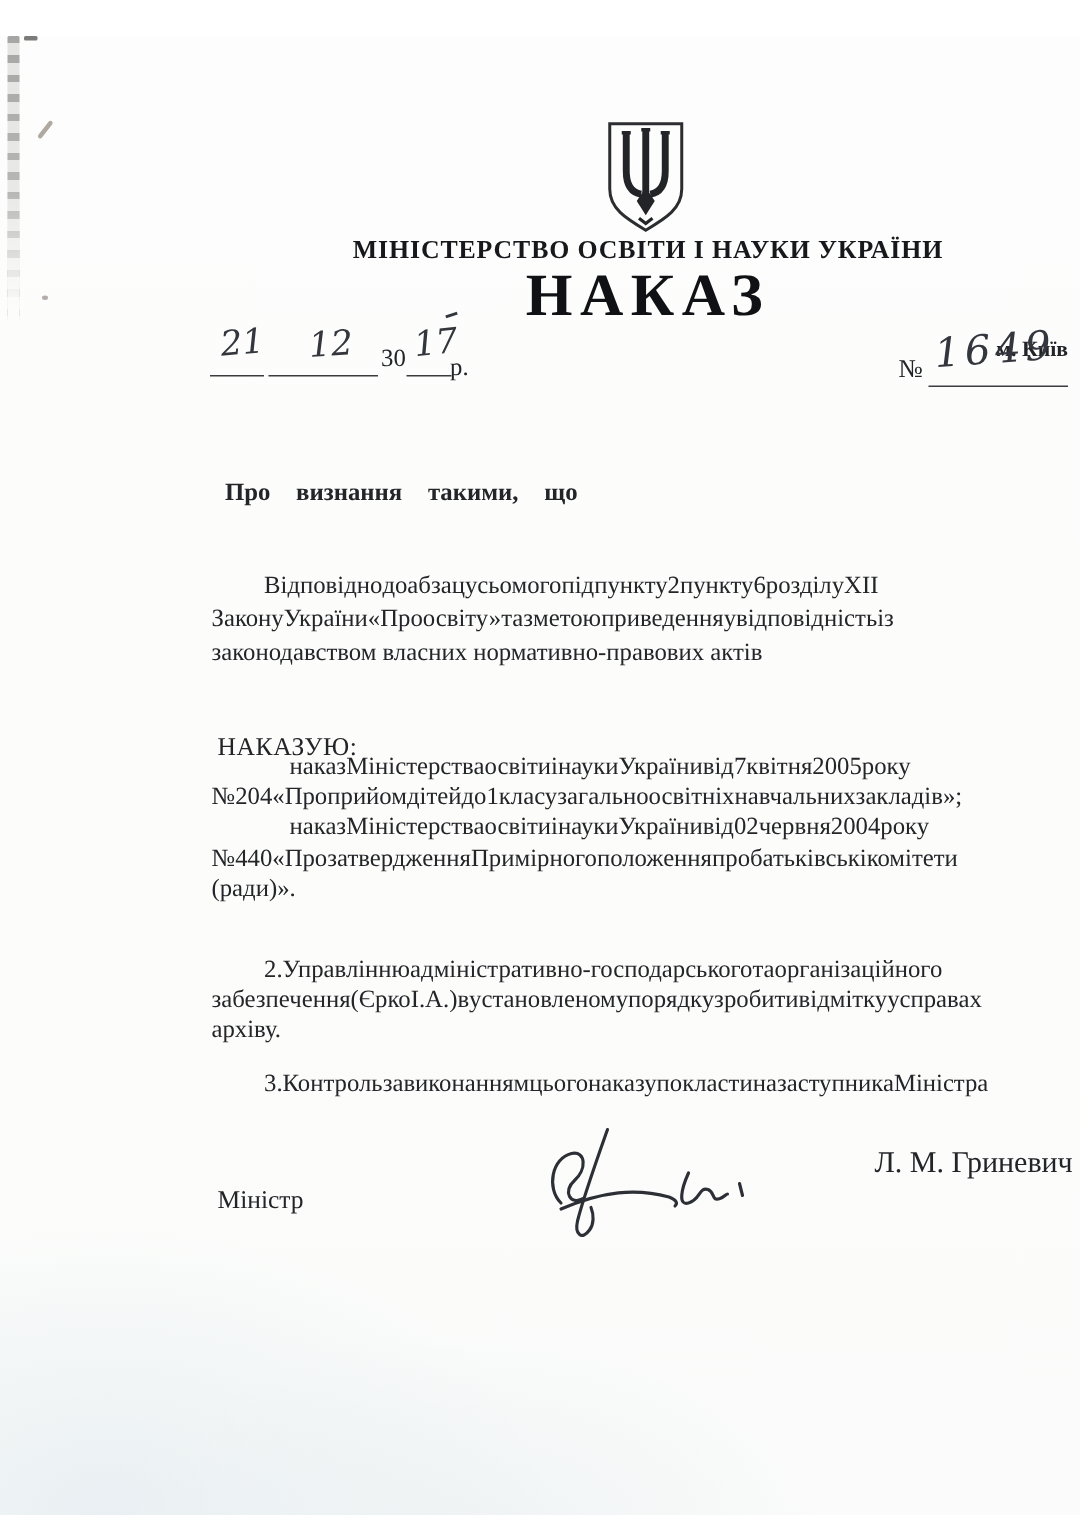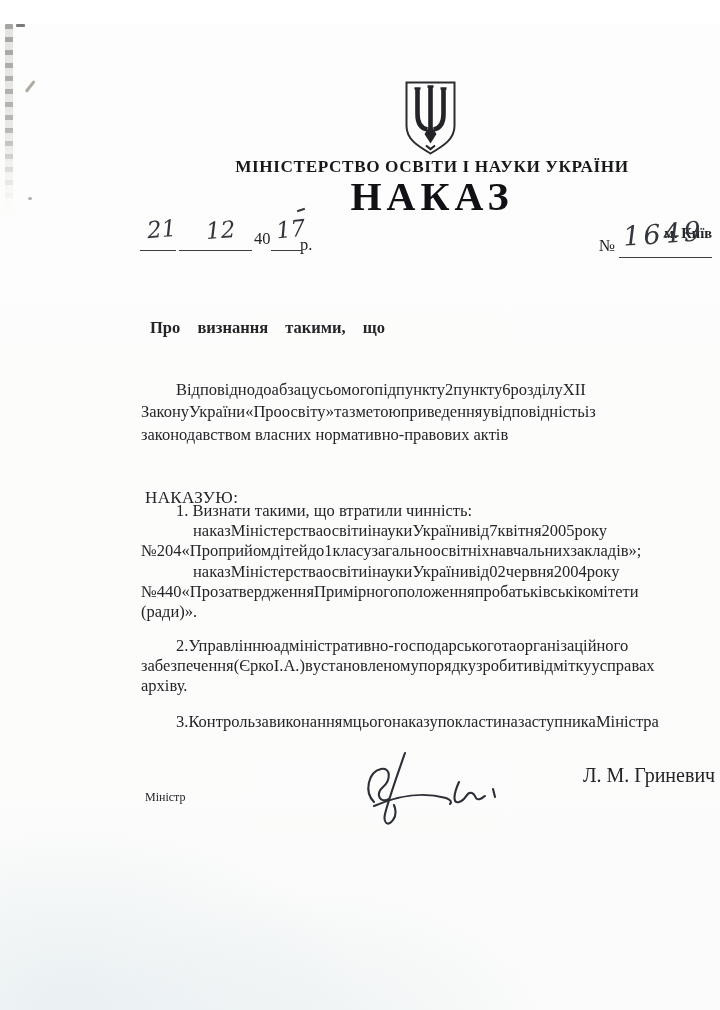--- a/index.html
+++ b/index.html
@@ -56,21 +56,21 @@
   .items{width:562px;}
   .items .tline{line-height:20.2px;}
   .item1{left:141px;top:477px;}
   .item2{left:141px;top:612px;}
   .item3{left:141px;top:688px;}
   .tline{white-space:pre;}
   .tline.just{display:flex;justify-content:flex-start;white-space:normal;}
   .tline.ind1{padding-left:35px;}
   .tline.ind2{padding-left:52px;}
   
-  .minister-title{left:145px;top:766px;font-size:12px;text-align:right;}
+  .minister-title{left:145px;top:766px;font-size:17px;text-align:right;}
   .minister-name{left:583px;top:740px;font-size:20px;}
   .sig-svg{left:358px;top:724px;}
   .trident{left:402px;top:55px;}
 </style>
 </head>
 <body>
 
 <div class="page">
 
   <div class="abs scan-edge"></div>
@@ -89,21 +89,21 @@
   </svg>
 
   <div class="abs ministry">МІНІСТЕРСТВО ОСВІТИ І НАУКИ УКРАЇНИ</div>
   <div class="abs doc-type">НАКАЗ</div>
   <div class="abs city">м. Київ</div>
 
   <span class="abs hw hw-day">21</span>
   <span class="abs u u1"></span>
   <span class="abs hw hw-month">12</span>
   <span class="abs u u2"></span>
-  <span class="abs printed c20">40</span>
+  <span class="abs printed c20">30</span>
   <span class="abs hw hw-year">17</span>
   <span class="abs tick17"></span>
   <span class="abs u u3"></span>
   <span class="abs printed ysuf">р.</span>
 
   <span class="abs printed num-label">№</span>
   <span class="abs u u4"></span>
   <span class="abs hw hw-num">1649</span>
 
   <div class="abs block subject">
@@ -135,21 +135,20 @@
         <span>у</span>
         <span>відповідність</span>
         <span>із</span>
       </div>
       <div class="tline">законодавством власних нормативно-правових актів</div>
     </div>
 
   <div class="abs decree">НАКАЗУЮ:</div>
 
   <div class="abs block items item1">
-      <div class="tline ind1">1. Визнати такими, що втратили чинність:</div>
       <div class="tline ind2 just">
         <span>наказ</span>
         <span>Міністерства</span>
         <span>освіти</span>
         <span>і</span>
         <span>науки</span>
         <span>України</span>
         <span>від</span>
         <span>7</span>
         <span>квітня</span>

